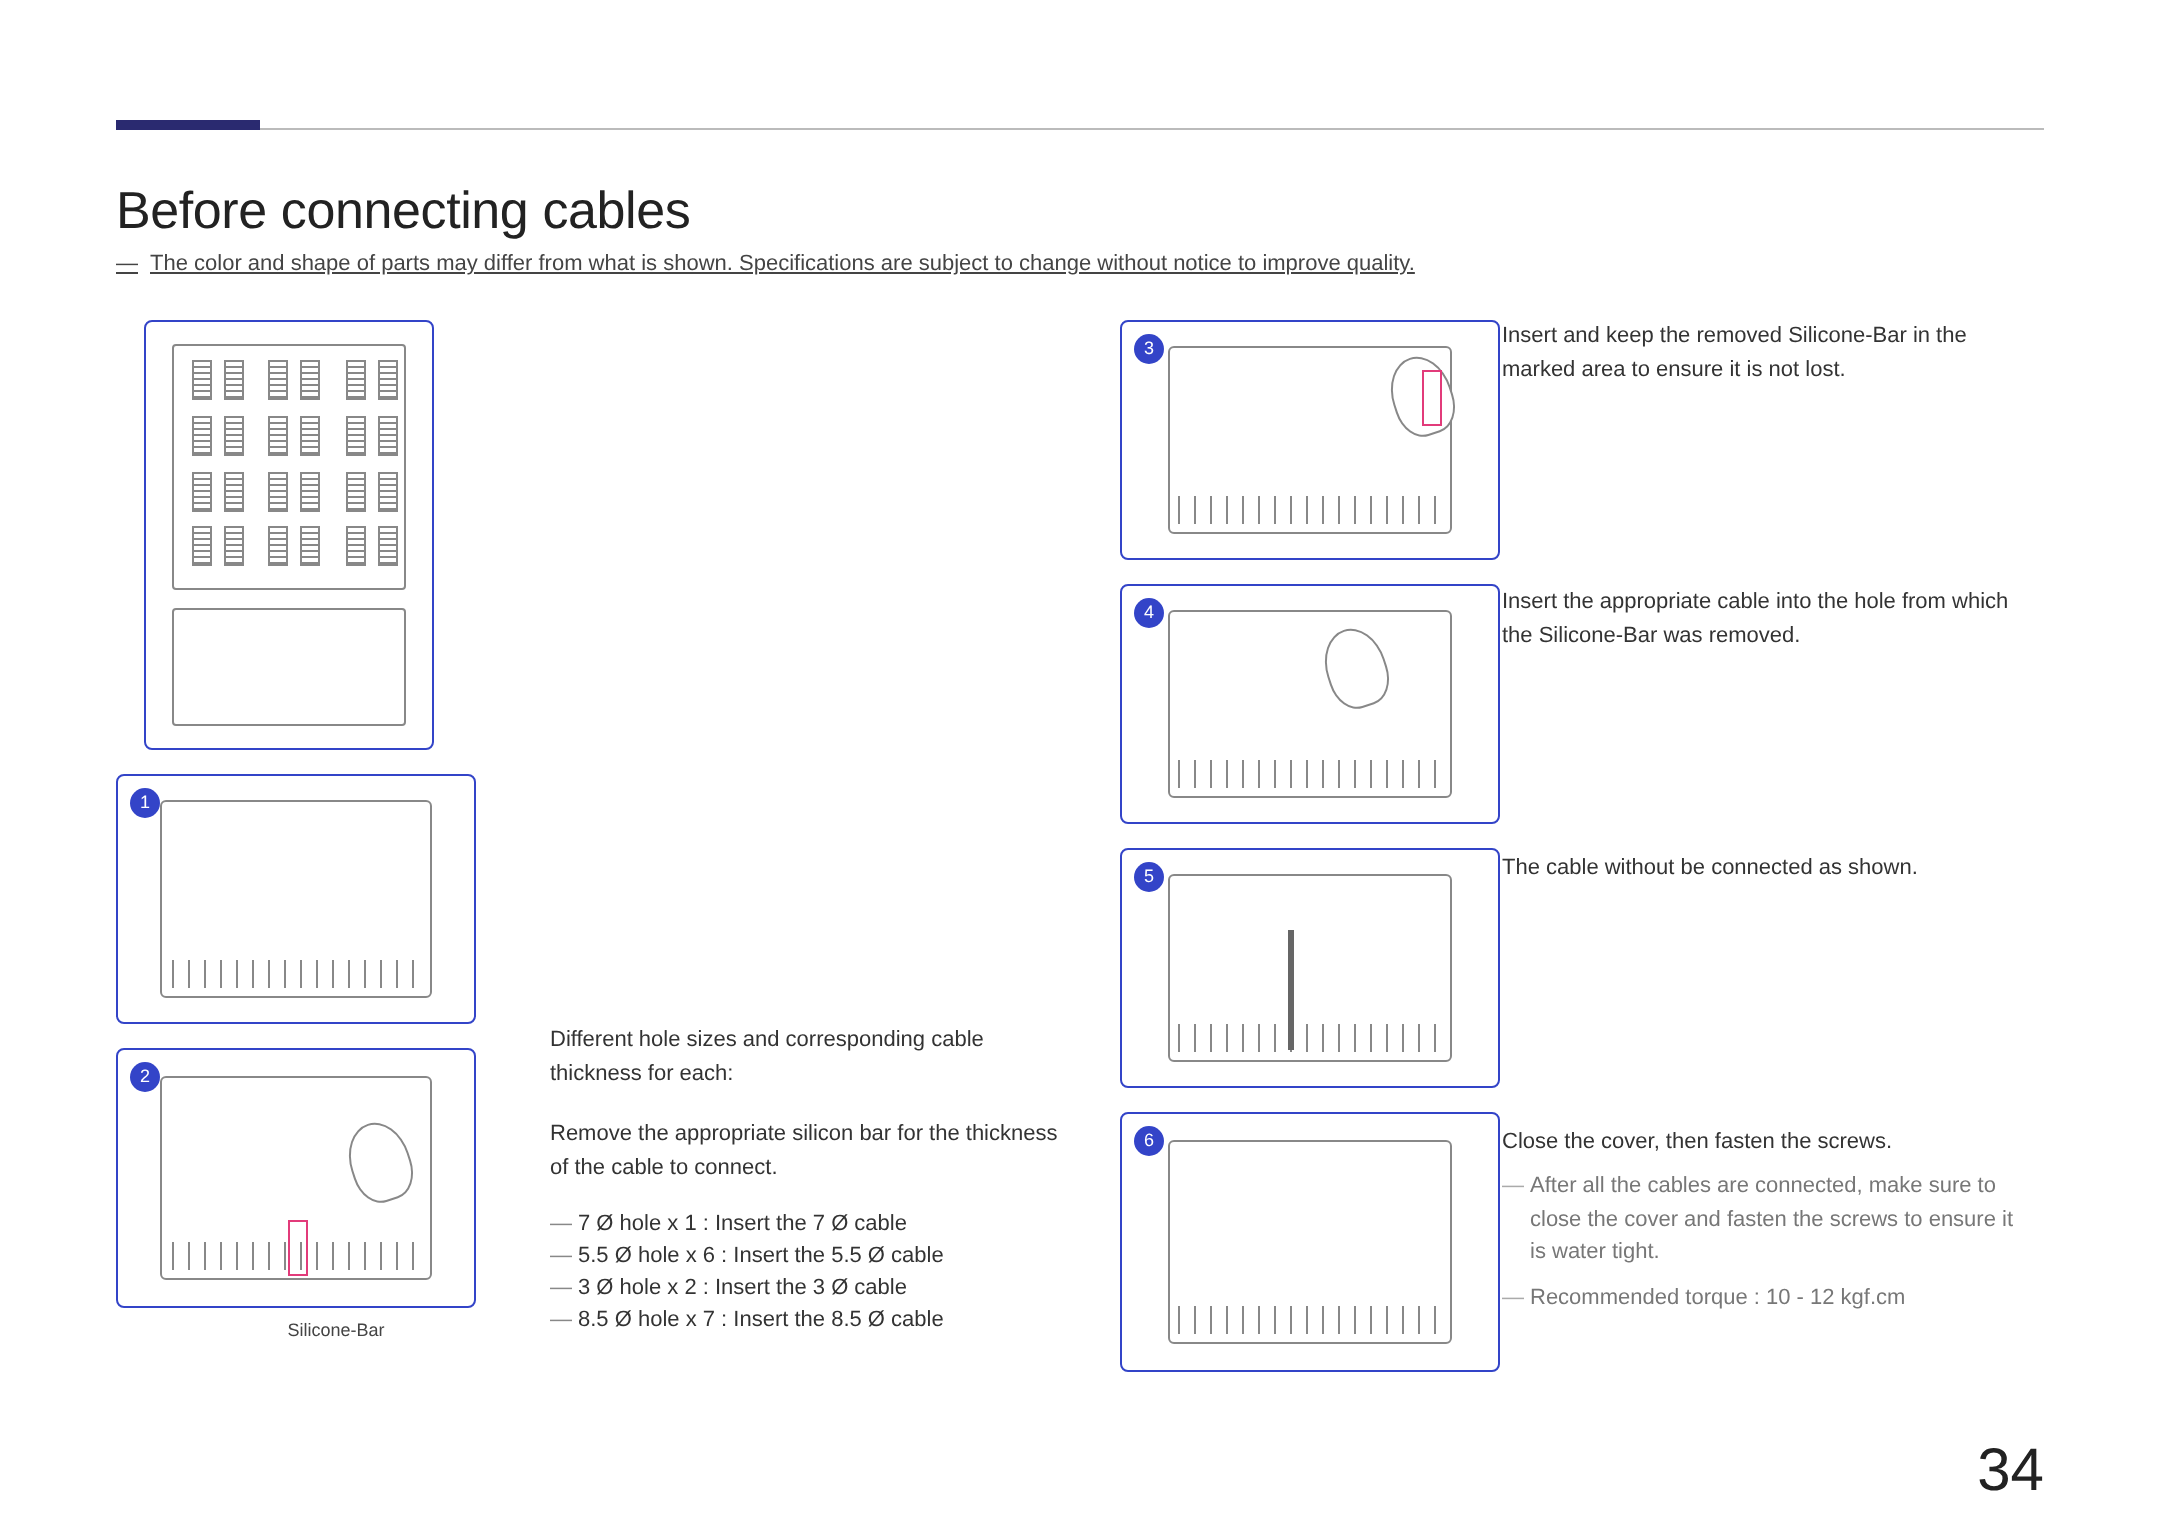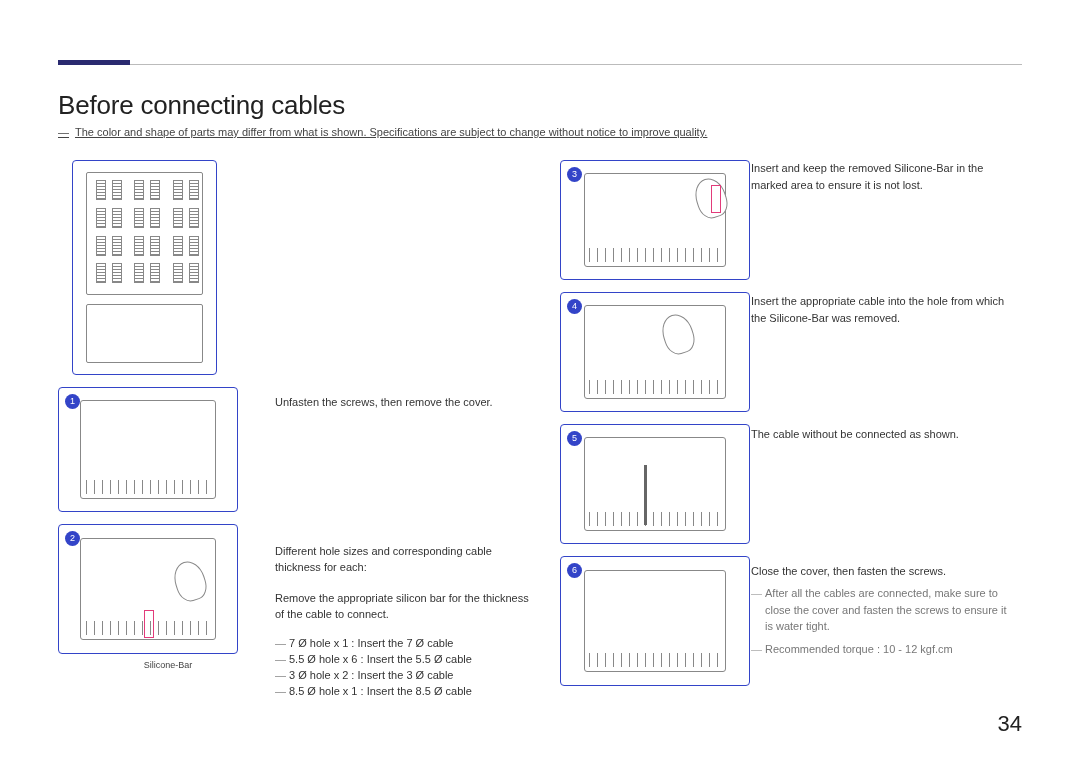--- a/index.html
+++ b/index.html
@@ -34,22 +34,22 @@
     position: absolute;
     left: 58px; top: 126px;
     font-size: 11px;
     color: #444;
     text-decoration: underline;
   }
   .intro .dash { margin-right: 6px; }
 
   .page-num {
     position: absolute;
-    right: 58px; bottom: 26px;
-    font-size: 22px;
+    right: 58px; bottom: 10px;
+    font-size: 30px;
     color: #222;
   }
 
   
   .col1 { position: absolute; left: 58px; top: 160px; width: 220px; }
   .col2 { position: absolute; left: 275px; top: 394px; width: 260px; font-size: 11px; color: #333; }
   .col3 { position: absolute; left: 560px; top: 160px; width: 200px; }
   .col4 { position: absolute; left: 751px; top: 160px; width: 260px; font-size: 11px; color: #333; }
 
   
@@ -194,29 +194,28 @@
     <div class="num">2</div>
     <div class="inner1"></div>
     <div class="slots-row"></div>
     <div class="hand"></div>
     <div class="pink" style="left:48%;bottom:12%;width:10px;height:28px"></div>
   </div>
   <div class="fig-caption">Silicone-Bar</div>
 </div>
 
 <div class="col2">
-  <div class="step-text">Unfasten the screws, then remove the cover.</div>
   <div style="height:118px"></div>
   <div class="step-text">Different hole sizes and corresponding cable thickness for each:</div>
   <div class="step-text">Remove the appropriate silicon bar for the thickness of the cable to connect.</div>
   <div class="sublist">
     <div>7 Ø hole x 1 : Insert the 7 Ø cable</div>
     <div>5.5 Ø hole x 6 : Insert the 5.5 Ø cable</div>
     <div>3 Ø hole x 2 : Insert the 3 Ø cable</div>
-    <div>8.5 Ø hole x 1 : Insert the 8.5 Ø cable</div>
+    <div>8.5 Ø hole x 7 : Insert the 8.5 Ø cable</div>
   </div>
 </div>
 
 <div class="col3">
   <div class="fig fig-med">
     <div class="num">3</div>
     <div class="inner1"></div>
     <div class="slots-row"></div>
     <div class="hand" style="right:12%;top:14%"></div>
     <div class="pink" style="right:15%;top:20%;width:10px;height:28px"></div>

